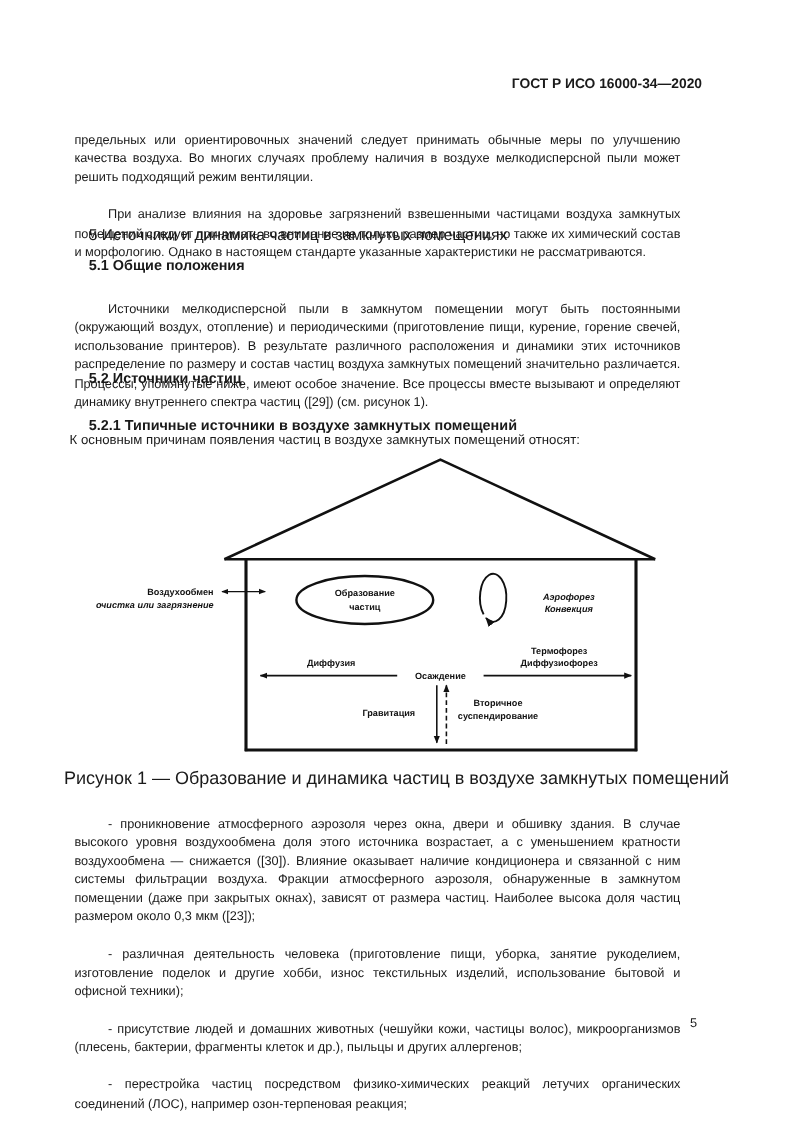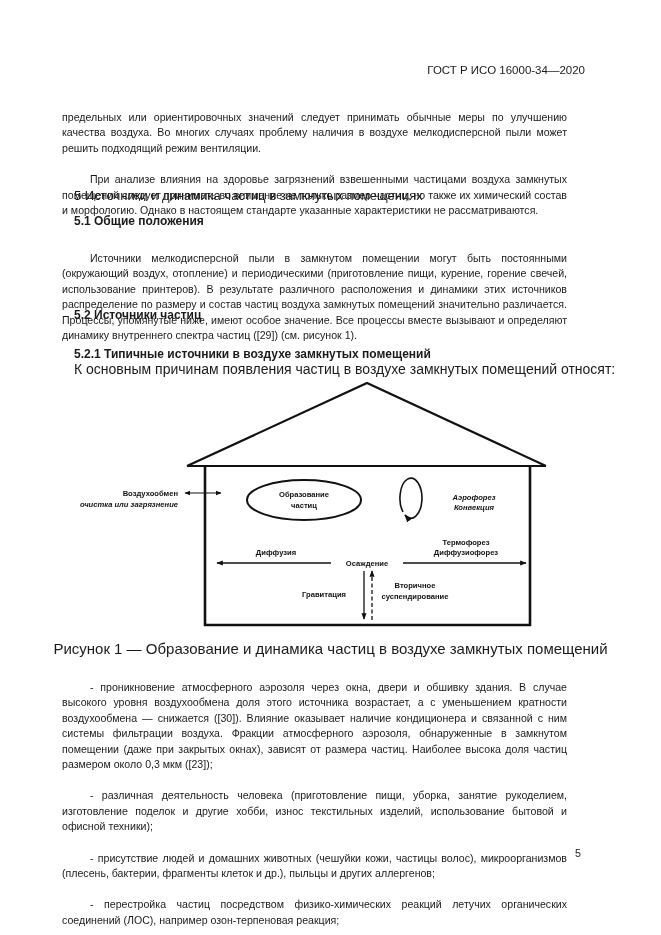--- a/index.html
+++ b/index.html
@@ -1,25 +1,25 @@
 <!DOCTYPE html>
 <html><head>
 <meta charset="utf-8">
 <style>
   html, body { margin: 0; padding: 0; background: #ffffff; }
   body { width: 661px; height: 935px; position: relative; overflow: hidden;
          font-family: "Liberation Sans", sans-serif; color: #1a1a1a; }
-  .header { position: absolute; top: 64px; right: 76px; font-weight: normal; font-size: 11.5px; }
+  .header { position: absolute; top: 64px; right: 76px; font-weight: bold; font-size: 11.5px; }
   .para { position: absolute; left: 46px; width: 537px; font-size: 10.6px; line-height: 15.4px;
           text-align: justify; }
   .para p { margin: 16px; }
   .indent { text-indent: 28px; }
   .h1 { position: absolute; left: 74px; font-size: 13px; font-weight: normal; }
   .h2 { position: absolute; left: 74px; font-size: 12px; font-weight: bold; }
-  .plain { position: absolute; left: 74px; font-size: 14px; }
+  .plain { position: absolute; left: 58px; font-size: 11px; }
   .caption { position: absolute; top: 640px; left: 0; width: 661px; text-align: center; font-size: 15px; }
   .pagenum { position: absolute; top: 847px; left: 575px; font-size: 10.6px; }
   svg text { font-family: "Liberation Sans", sans-serif; font-weight: bold; font-size: 7.6px; fill: #111; }
   svg text.it { font-style: italic; }
 </style>
 </head>
 <body>
 
 <div class="header">ГОСТ Р ИСО 16000-34—2020</div>
 

